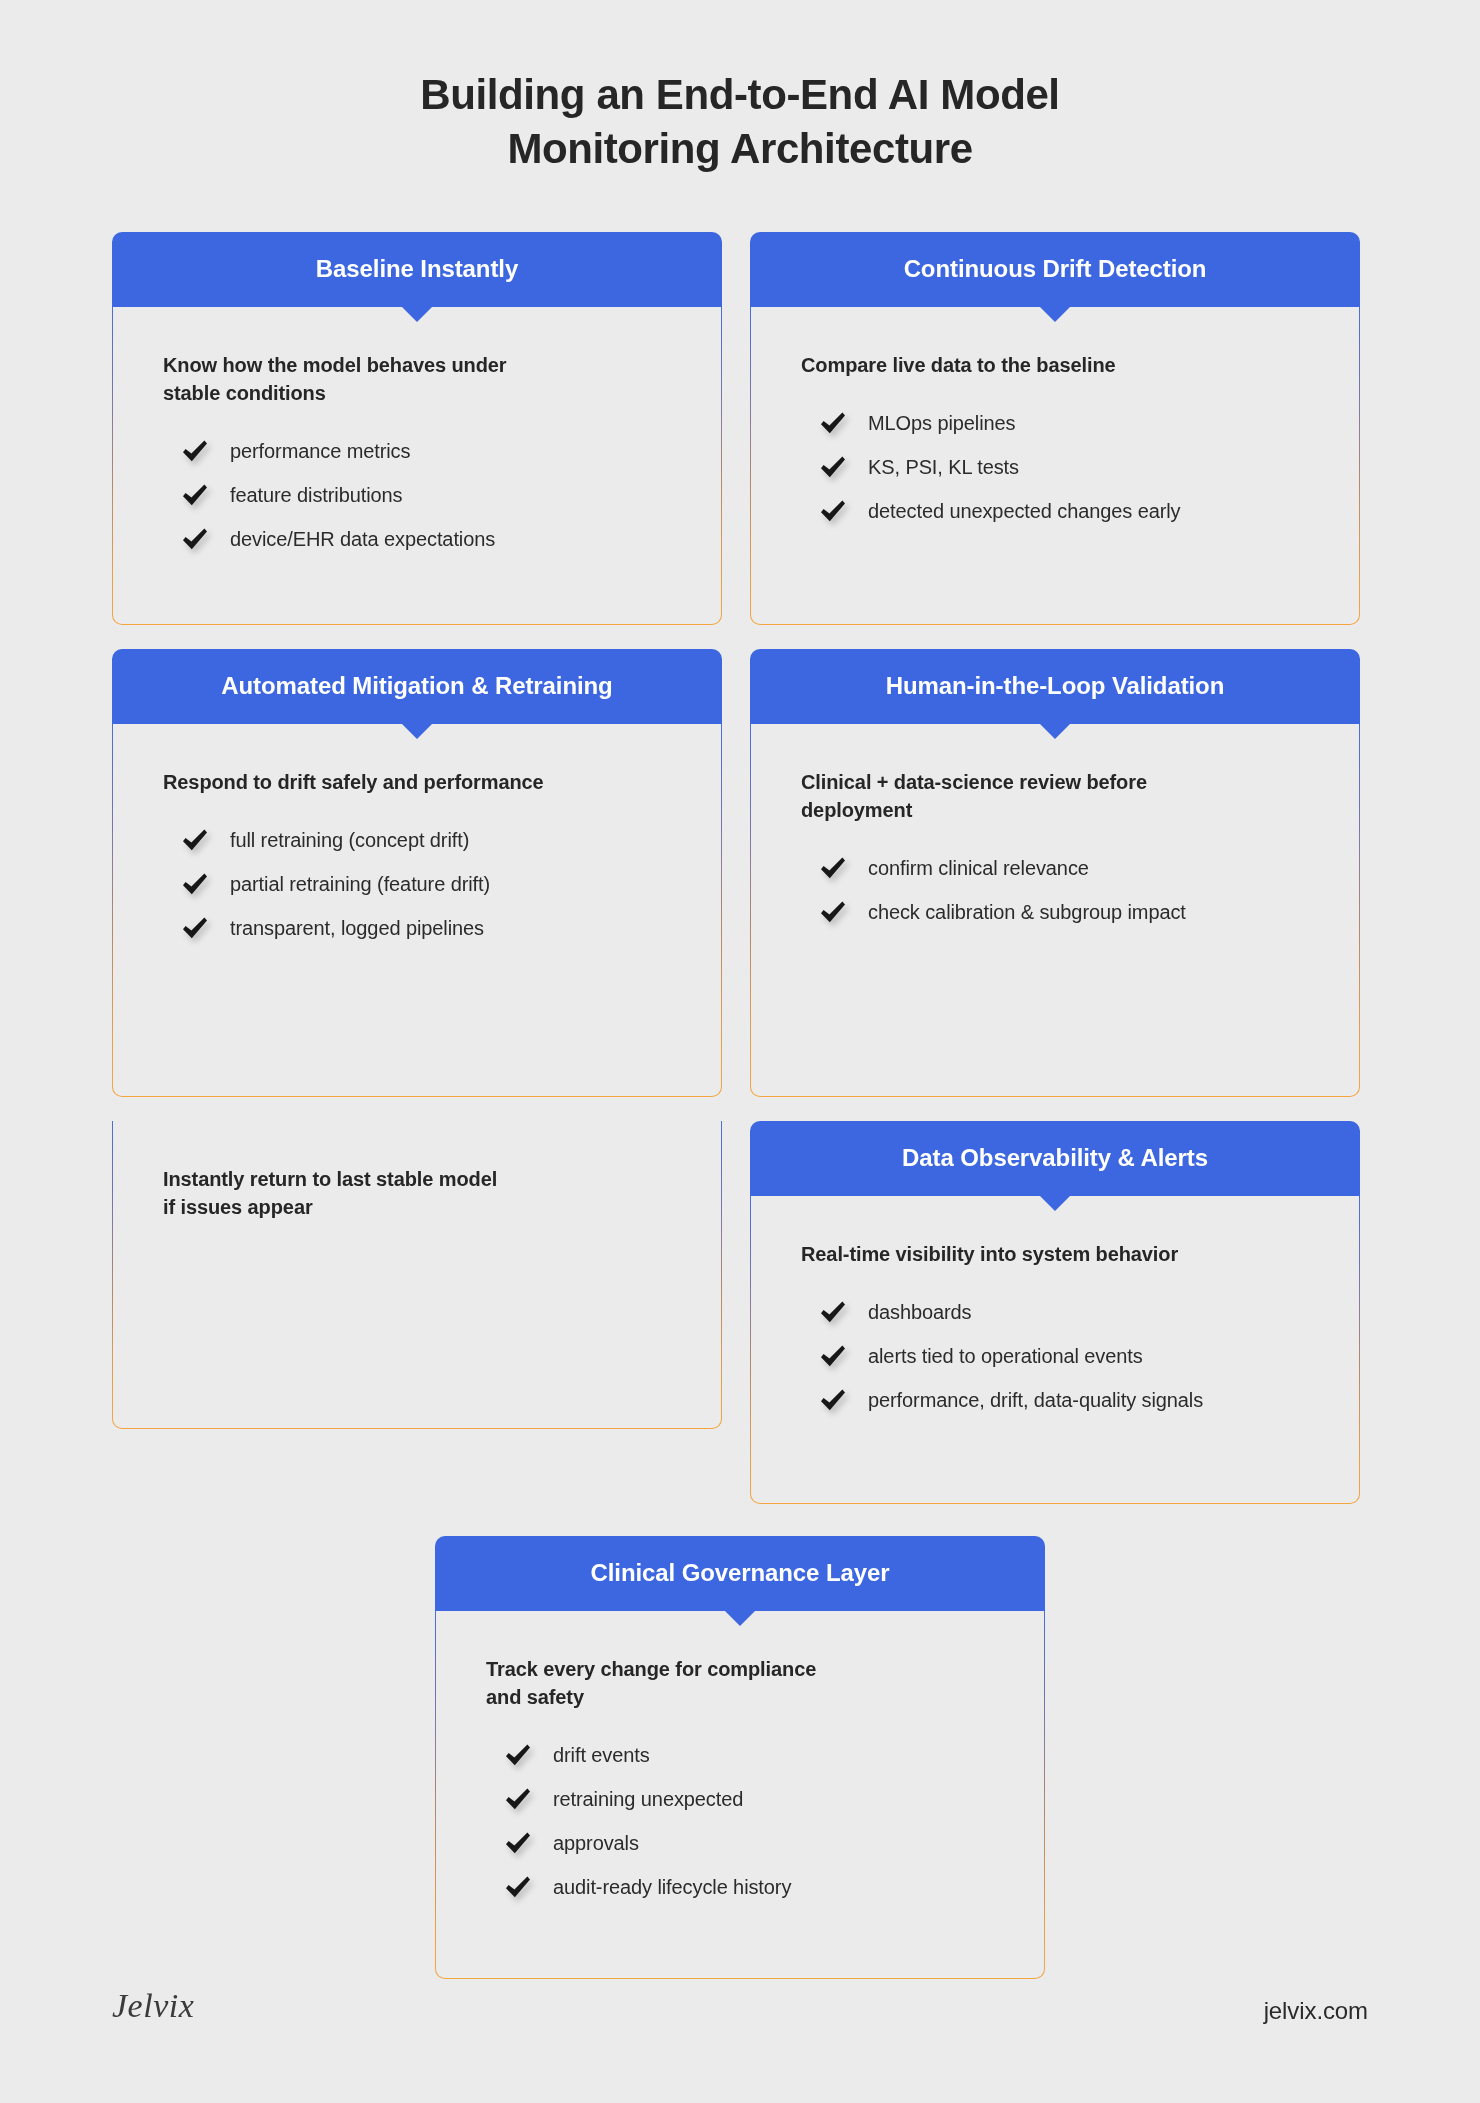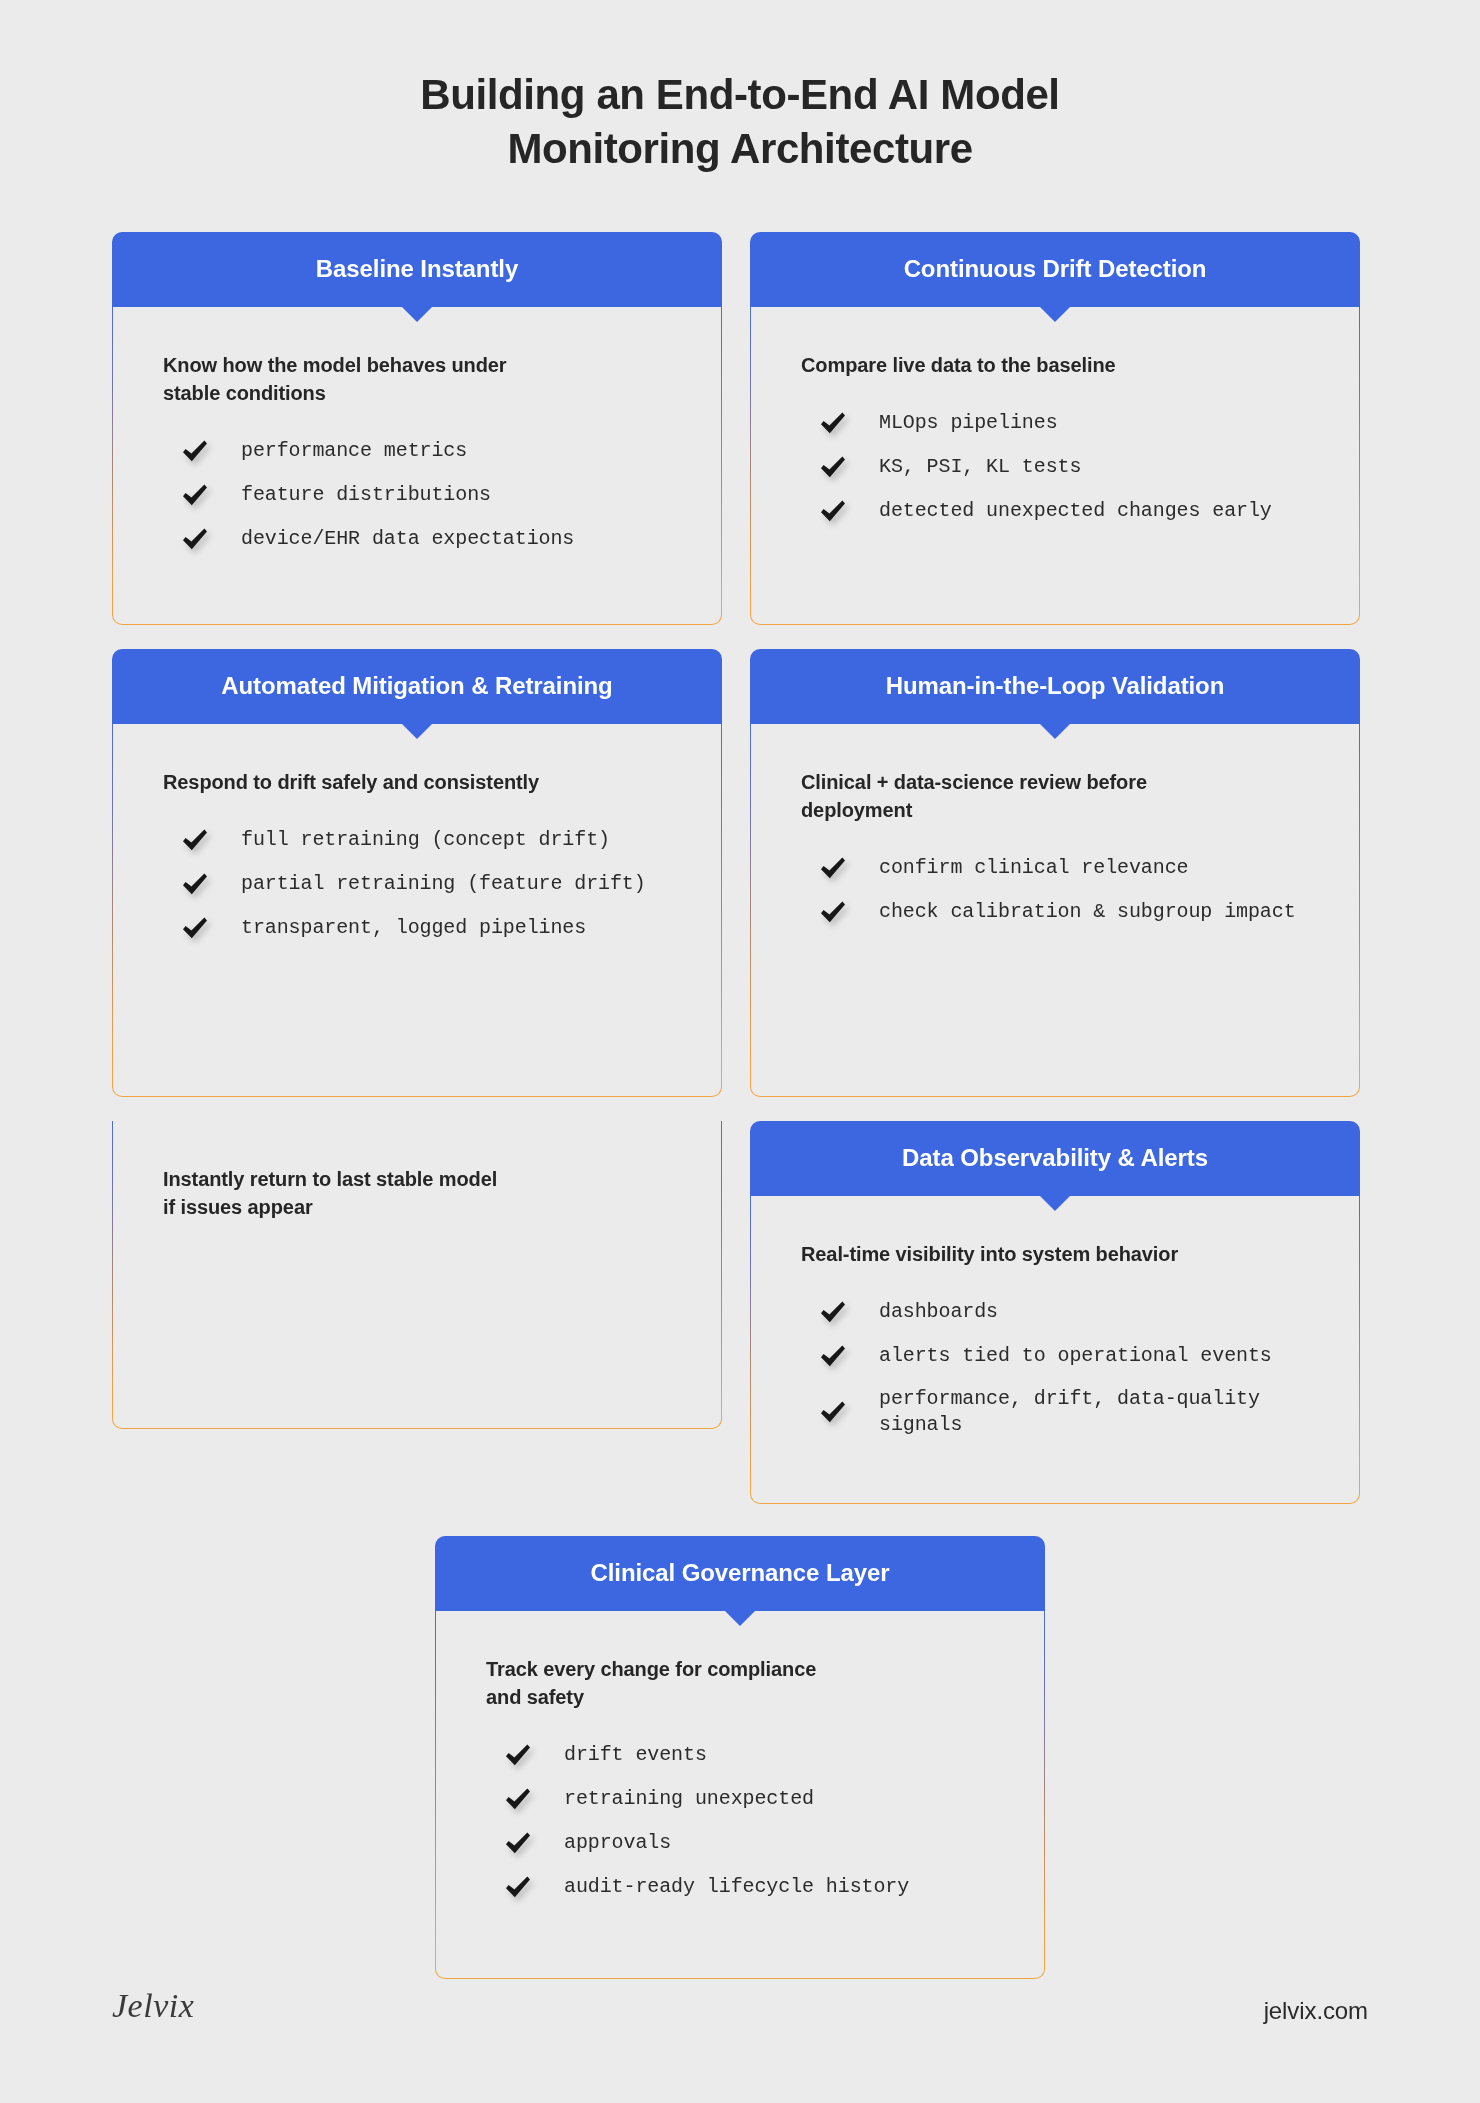--- a/index.html
+++ b/index.html
@@ -119,23 +119,22 @@
 
   .check-list {
     list-style: none;
     margin-top: 22px;
     padding-left: 18px;
   }
 
   .check-item {
     display: flex;
     align-items: center;
-    gap: 32px;
+    gap: 21px;
     padding: 8px 0;
-    font-family: Liberation Mono, monospace;
   }
 
   .check-icon {
     flex: 0 0 auto;
     width: 28px;
     height: 28px;
     display: block;
     filter: drop-shadow(3px 4px 3px rgba(0,0,0,0.22));
   }
 
@@ -251,21 +250,21 @@
       </div>
     </div>
 
     <div class="card" data-rowsize="r2">
       <div class="card-header">
         <div class="card-header-title">Automated Mitigation &amp; Retraining</div>
         <div class="notch"></div>
       </div>
       <div class="card-body">
         <div class="card-body-inner">
-          <div class="body-lead">Respond to drift safely and consistently</div>
+          <div class="body-lead">Respond to drift safely and performance</div>
           <ul class="check-list">
             <li class="check-item">
               <svg class="check-icon" viewBox="0 0 28 28">
                   <path d="M2 15.2 L4.6 11.9 L10.4 16.4 L23.4 3.4 L26 6.6 L10.8 24.2 Z" fill="#171717"></path>
                 </svg>
               <span class="check-label">full retraining (concept drift)</span>
             </li>
             <li class="check-item">
               <svg class="check-icon" viewBox="0 0 28 28">
                   <path d="M2 15.2 L4.6 11.9 L10.4 16.4 L23.4 3.4 L26 6.6 L10.8 24.2 Z" fill="#171717"></path>

